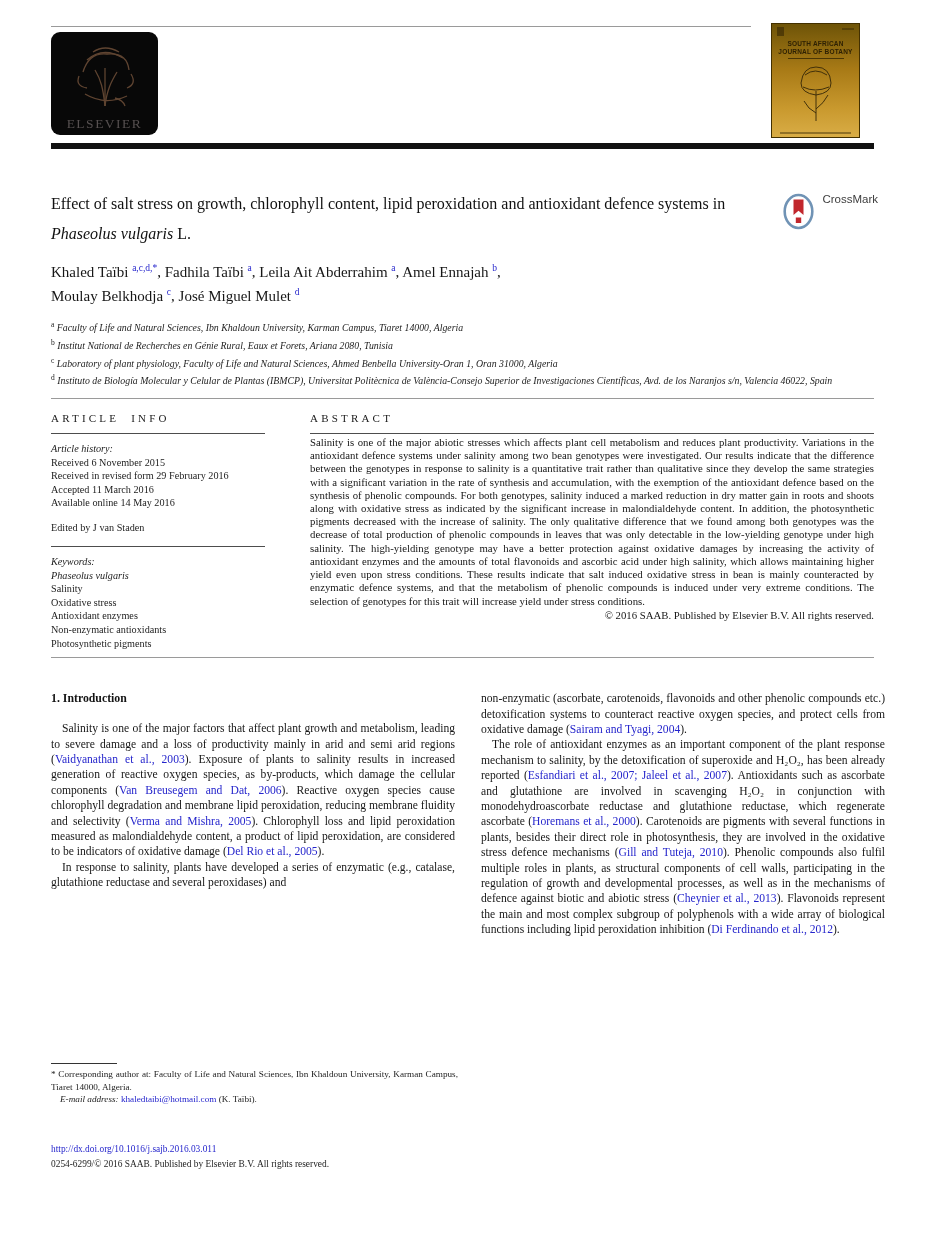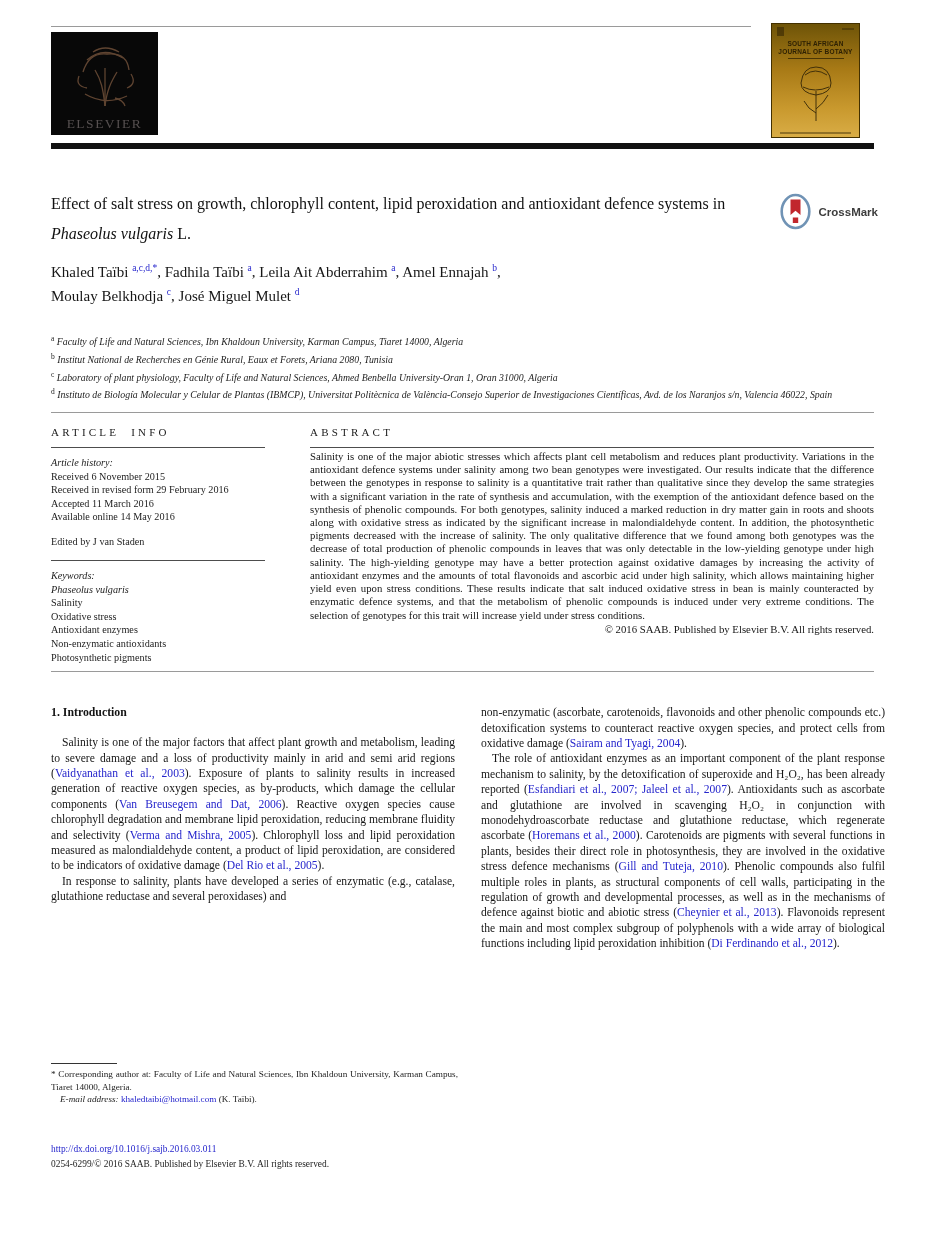--- a/index.html
+++ b/index.html
@@ -11,21 +11,21 @@
   .citation a{color:#2525cc;text-decoration:none;}
 
   
   .rule-thin{border:none;border-top:1px solid #9a9a9a;height:0;margin:0;}
   .rule-mast{width:700px;margin-top:26px;}
   .rule-full{width:823px;}
   .rule-dark{border-top:1px solid #4d4d4d;height:0;}
 
   
   .masthead{position:relative;margin-top:2px;height:107px;}
-  .els-box{position:absolute;left:0;top:3px;width:107px;height:103px;background:#080808;display:flex;flex-direction:column;align-items:center;justify-content:flex-end;}
+  .els-box{position:absolute;left:0;top:3px;width:107px;height:103px;background:#080808;display:flex;flex-direction:column;align-items:center;justify-content:flex-end;border-radius:9px;}
   .els-box svg{position:absolute;top:4px;left:14px;}
   .els-label{color:#565050;font-size:13.5px;letter-spacing:1.5px;margin-bottom:3px;font-family:"Liberation Serif",serif;}
   .mast-center{position:absolute;left:109px;top:0;width:591px;height:107px;background:#e8e8e8;display:flex;flex-direction:column;align-items:center;}
   .contents-line{margin-top:12px;font-family:"Liberation Sans",sans-serif;font-size:10.5px;color:#222;}
   .contents-line a{color:#2a3fd4;text-decoration:none;}
   .mast-title{margin-top:13px;font-size:26px;color:#161616;font-family:"Liberation Serif",serif;}
   .homepage-line{margin-top:17px;font-family:"Liberation Sans",sans-serif;font-size:9.5px;letter-spacing:1.6px;color:#222;}
   .homepage-line a{color:#2a3fd4;text-decoration:none;}
   .cover{position:absolute;right:14px;top:-6px;width:87px;height:113px;border:1px solid #433000;background:linear-gradient(180deg,#6e5408 0%,#a87a16 40%,#c9992e 75%,#d9ad46 100%);overflow:hidden;}
   .cover-title{margin-top:16px;text-align:center;font-family:"Liberation Sans",sans-serif;font-weight:bold;font-size:6.5px;line-height:8px;color:#2e2103;letter-spacing:.2px;}
@@ -34,27 +34,27 @@
   .cover-mark{position:absolute;top:3px;left:5px;width:7px;height:9px;background:#3a2a04;opacity:.65;}
   .cover-dash{position:absolute;top:4px;right:5px;width:12px;height:2px;background:#3a2a04;opacity:.5;}
   .cover-foot{position:absolute;bottom:3px;left:8px;right:8px;height:2px;background:#3a2a04;opacity:.45;}
 
   .black-bar{margin-top:7px;width:823px;height:6px;background:#111;}
 
   
   .title-block{position:relative;margin-top:40px;}
   h1{margin:0;font-size:16px;font-weight:normal;line-height:30px;color:#111;width:705px;}
   h1 .it{font-style:italic;}
-  .crossmark{position:absolute;right:-4px;top:4px;display:flex;align-items:center;gap:8px;font-weight:bold;}
+  .crossmark{position:absolute;right:-4px;top:4px;display:flex;align-items:flex-start;gap:8px;}
   .crossmark-label{font-family:"Liberation Sans",sans-serif;font-size:11.5px;color:#3d3d3d;}
 
   
   .authors{margin-top:9px;font-size:15px;line-height:20px;color:#161616;}
   .authors sup{font-size:9.5px;}
-  .affils{margin-top:26px;font-size:9.8px;line-height:14.5px;font-style:italic;color:#222;}
+  .affils{margin-top:12px;font-size:9.8px;line-height:14.5px;font-style:italic;color:#222;}
   .affils sup{font-style:normal;font-size:7.5px;}
   .rule-affil{margin-top:9px;}
 
   
   .info-abstract{display:flex;margin-top:13px;}
   .info-col{width:214px;flex:none;}
   .abs-col{margin-left:45px;width:564px;flex:none;}
   .sec-head{font-size:11px;letter-spacing:3.2px;word-spacing:6px;color:#1a1a1a;}
   .sec-rule{margin-top:9px;}
   .meta{margin-top:8px;font-size:10.2px;line-height:13.6px;}

